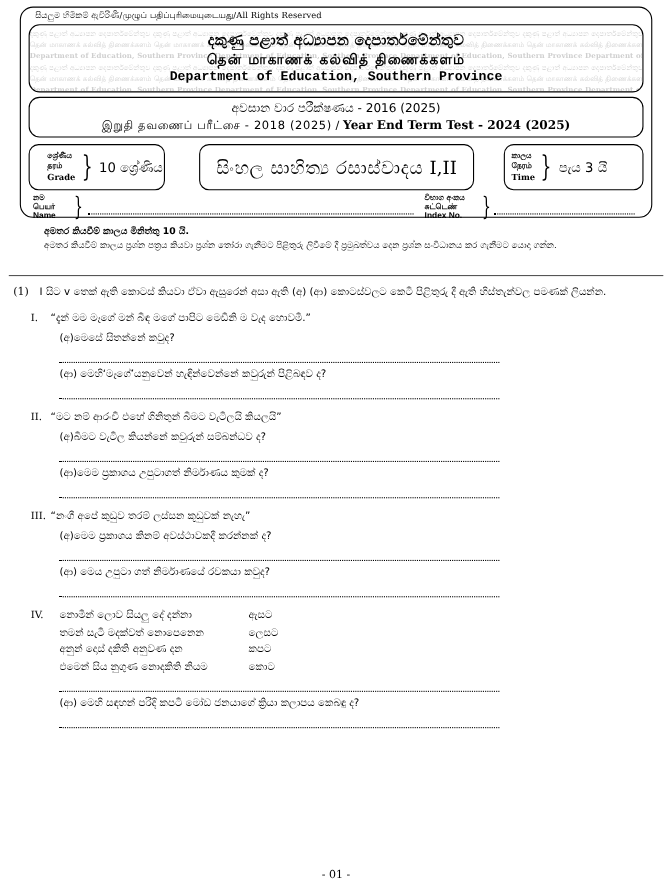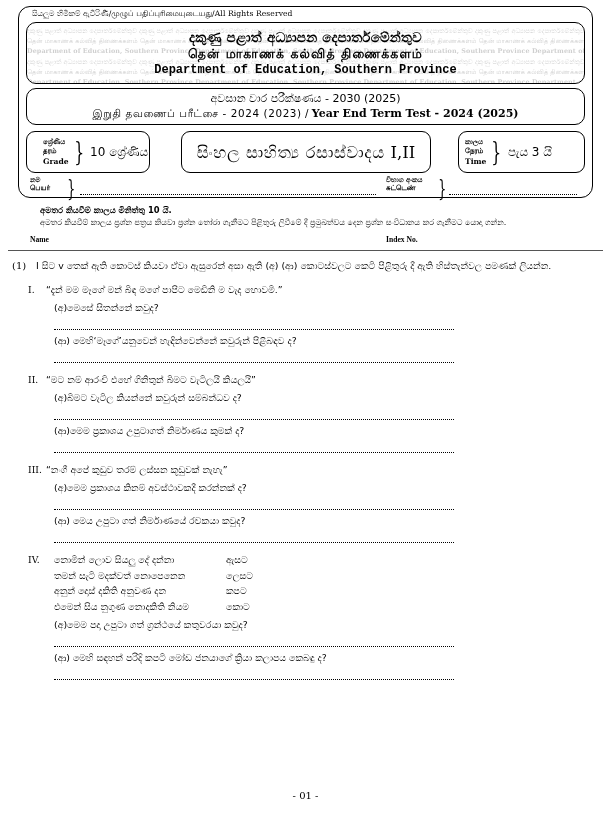--- a/index.html
+++ b/index.html
@@ -199,23 +199,22 @@
     width: 559px;
     height: 24px;
   }
   .id-label {
     position: absolute;
     font-size: 6.9px;
     line-height: 8.2px;
     font-weight: bold;
   }
   .id-label .en {
-    font-family: Liberation Serif, serif;
+    font-family: Liberation Sans, sans-serif;
     font-size: 7.6px;
-    margin-top: 44px;
   }
   .name-label { left: 4px; top: 0; }
   .index-label { left: 360px; top: 0; }
   .id-brace {
     position: absolute;
     font-size: 23px;
     line-height: 0;
     font-family: "DejaVu Serif", "Liberation Serif", serif;
     transform: scaleX(.55);
     top: 12px;
@@ -355,23 +354,23 @@
         <div class="wm-en">Department of Education, Southern Province  Department of Education, Southern Province  Department of Education, Southern Province  Department of Education, Southern Province  Department of Education, Southern Province  Department of Education, Southern Province  </div>
       </div>
     <div class="dept-names">
       <div class="dept-si">දකුණු පළාත් අධ්‍යාපන දෙපාර්තමේන්තුව</div>
       <div class="dept-ta">தென் மாகாணக் கல்வித் திணைக்களம்</div>
       <div class="dept-en">Department of Education, Southern Province</div>
     </div>
   </div>
 
   <div class="title-box">
-    <div class="title-si">අවසාන වාර පරීක්ෂණය - 2030 (2025)</div>
+    <div class="title-si">අවසාන වාර පරීක්ෂණය - 2016 (2025)</div>
     <div class="title-ta-row">
-      <span class="ta">இறுதி தவணைப் பரீட்சை - 2024 (2023)</span>
+      <span class="ta">இறுதி தவணைப் பரீட்சை - 2018 (2025)</span>
       <span>/</span>
       <span class="en">Year End Term Test - 2024 (2025)</span>
     </div>
   </div>
 
   <div class="meta-row">
 
     <div class="rbox grade-box">
       <div class="triple">
         <div>ශ්‍රේණිය</div>
@@ -463,21 +462,20 @@
             </div>
             <div class="verse-line">
               <span class="verse-a">අනුන් දොස් දකිති අනුවණ  දන</span>
               <span class="verse-b">කපට</span>
             </div>
             <div class="verse-line">
               <span class="verse-a">එමෙන් සිය නුගුණ නොදකිති නියම</span>
               <span class="verse-b">කොට</span>
             </div>
           </div>
-          <span class="sub-q">(අ)මෙම පදා උපුටා ගත් ග්‍රන්ථයේ කතුවරයා කවුද?</span>
           <div class="ans-line"></div>
           <span class="sub-q">(ආ) මෙහි සඳහන් පරිදි කපටි මෝඩ ජනයාගේ ක්‍රියා කලාපය කෙබඳු ද?</span>
           <div class="ans-line"></div>
         </div>
       </div>
   </div>
 
   <div class="page-footer">- 01 -</div>
 </div>
 

